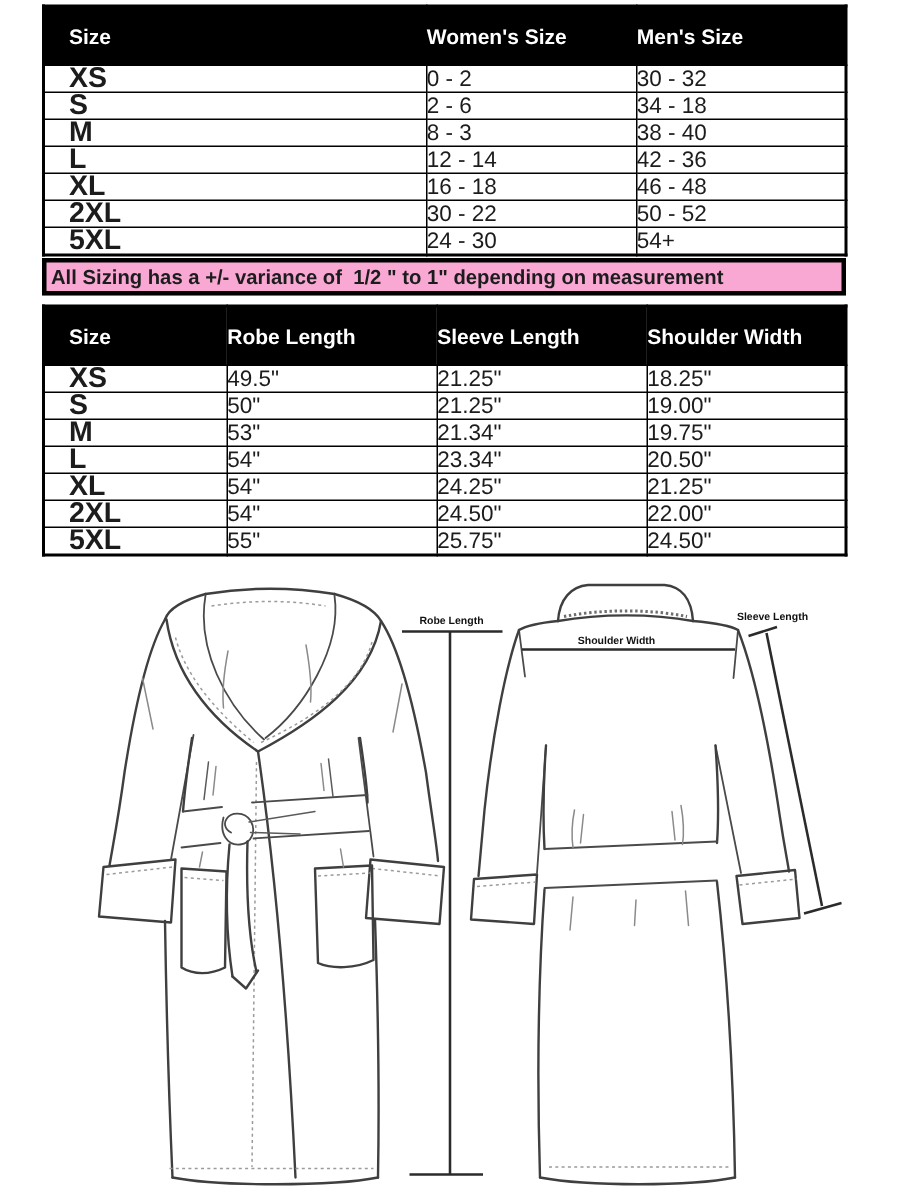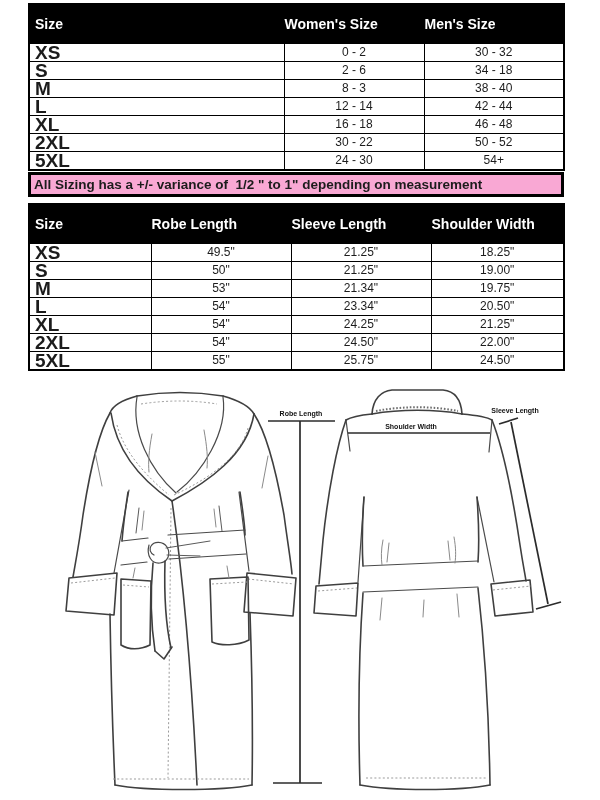--- a/index.html
+++ b/index.html
@@ -15,23 +15,23 @@
   }
   .chart-table, .chart-table th, .chart-table td { border:1px solid #000; }
   .chart-table { border-width:2px; }
   .size-chart { top:3px; }
   .measurement-chart { top:203px; }
   .chart-table th {
     background:#000; color:#fff; height:38px;
     font-size:14px; font-weight:bold; text-align:left;
     padding:0;
   }
-  .chart-table th.first, .chart-table td.first { text-align:left; padding-left:5px; }
+  .chart-table th.first, .chart-table td.first { text-align:left; padding-left:16px; }
   .chart-table td {
-    height:17px; font-size:12px; text-align:center;
+    height:17px; font-size:15px; 
     padding:0; line-height:17px; background:#fff;
   }
   .chart-table td.first { font-weight:bold; font-size:19px; }
   .note-bar {
     position:absolute; left:28px; top:172px; width:527px;
     border:3px solid #000; background:#f9a8d4;
     font-size:13.5px; font-weight:bold; line-height:17px;
     padding:1px 0 1px 3px; white-space:pre;
   }
   svg.diagram { position:absolute; left:0; top:385px; }
@@ -72,21 +72,21 @@
       <td>34 - 18</td>
     </tr>
     <tr>
       <td class="first">M</td>
       <td>8 - 3</td>
       <td>38 - 40</td>
     </tr>
     <tr>
       <td class="first">L</td>
       <td>12 - 14</td>
-      <td>42 - 44</td>
+      <td>42 - 36</td>
     </tr>
     <tr>
       <td class="first">XL</td>
       <td>16 - 18</td>
       <td>46 - 48</td>
     </tr>
     <tr>
       <td class="first">2XL</td>
       <td>30 - 22</td>
       <td>50 - 52</td>

